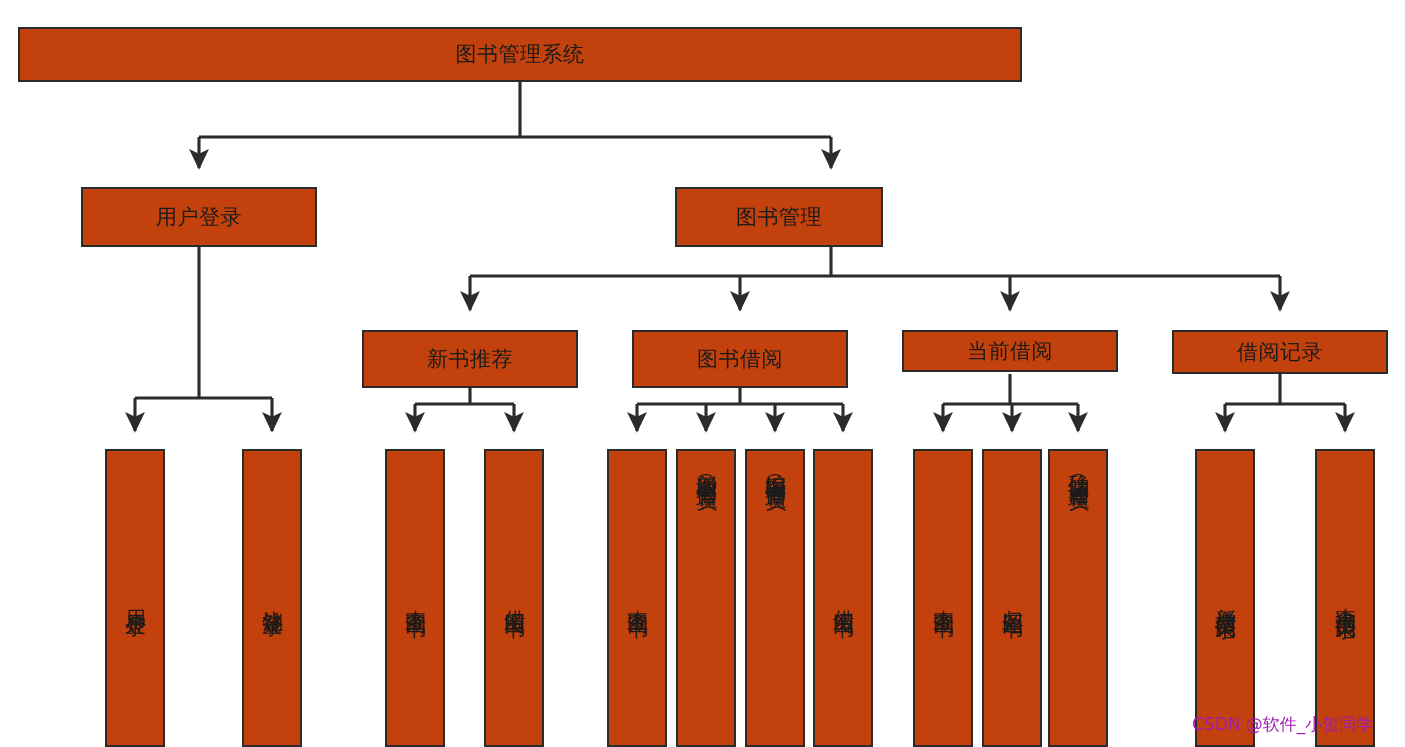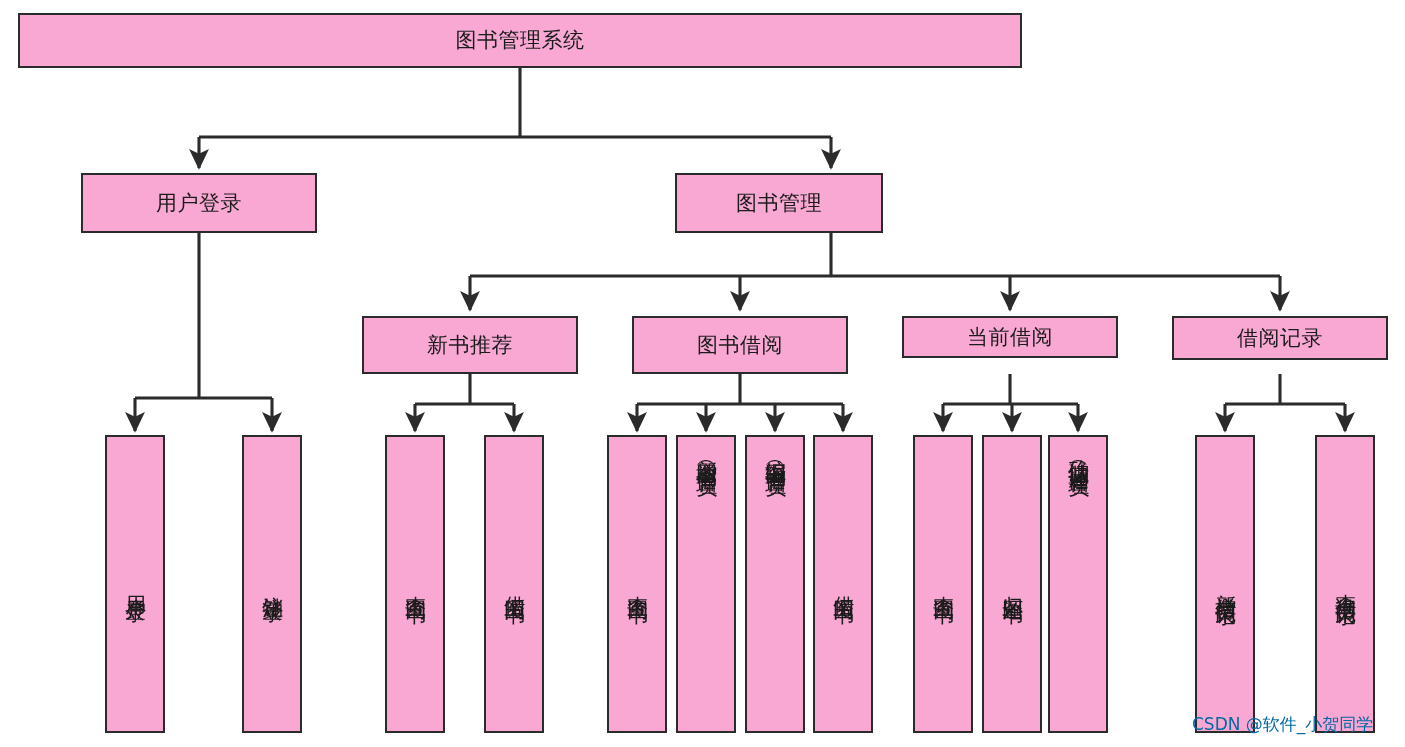--- a/index.html
+++ b/index.html
@@ -23,26 +23,27 @@
     position: absolute;
     left: 0;
     top: 0;
     width: 1405px;
     height: 747px;
     pointer-events: none;
   }
   .node {
     position: absolute;
     box-sizing: border-box;
-    background: #f9a8d4;
+    background: #c2410c;
     border: 2.2px solid #2b2b2b;
     display: flex;
     align-items: center;
     justify-content: center;
     z-index: 2;
+    margin-top: 14px;
   }
   .node-label {
     display: block;
     line-height: 1.06;
     letter-spacing: 0.5px;
     color: #1b1b1b;
     text-align: center;
     white-space: nowrap;
   }
   
@@ -67,21 +68,21 @@
   }
   .node.vert.center-text {
     align-items: center;
     padding-top: 0;
   }
   .watermark {
     position: absolute;
     left: 1192px;
     top: 713px;
     font-size: 17px;
-    color: #0369a1;
+    color: #a21caf;
     white-space: nowrap;
     z-index: 5;
     font-family: "DejaVu Sans", "Liberation Sans", sans-serif;
   }
 </style>
 </head>
 <body>
 
 <div id="diagram-root">
 

